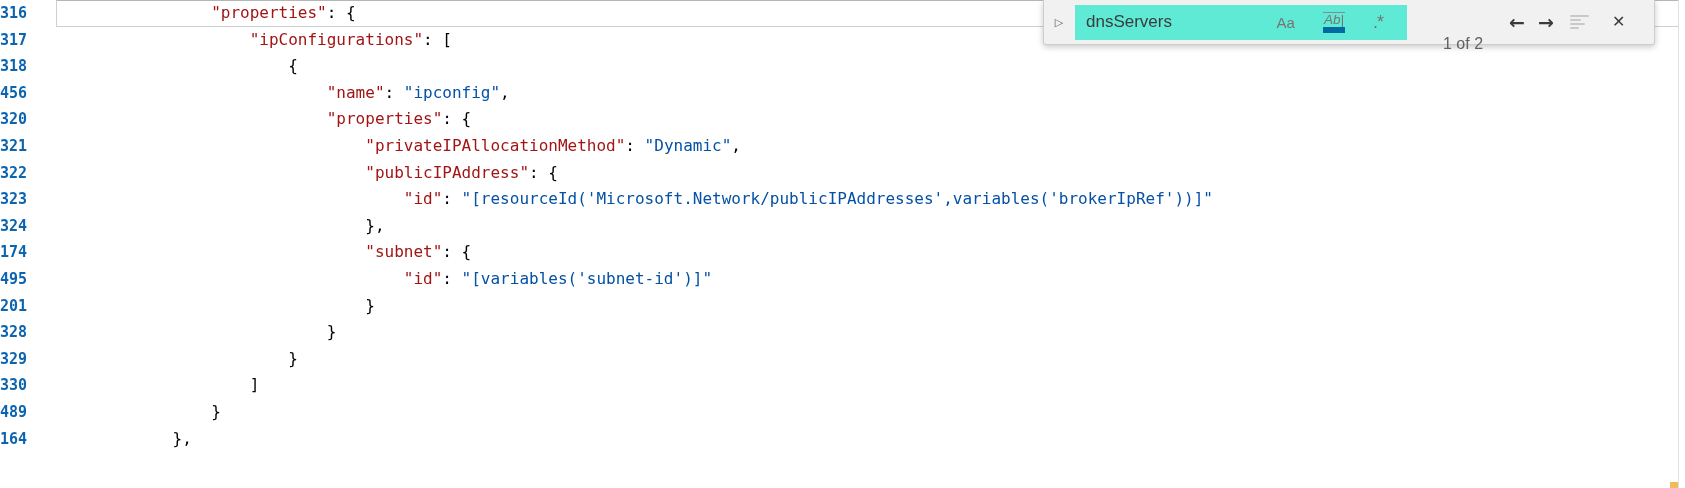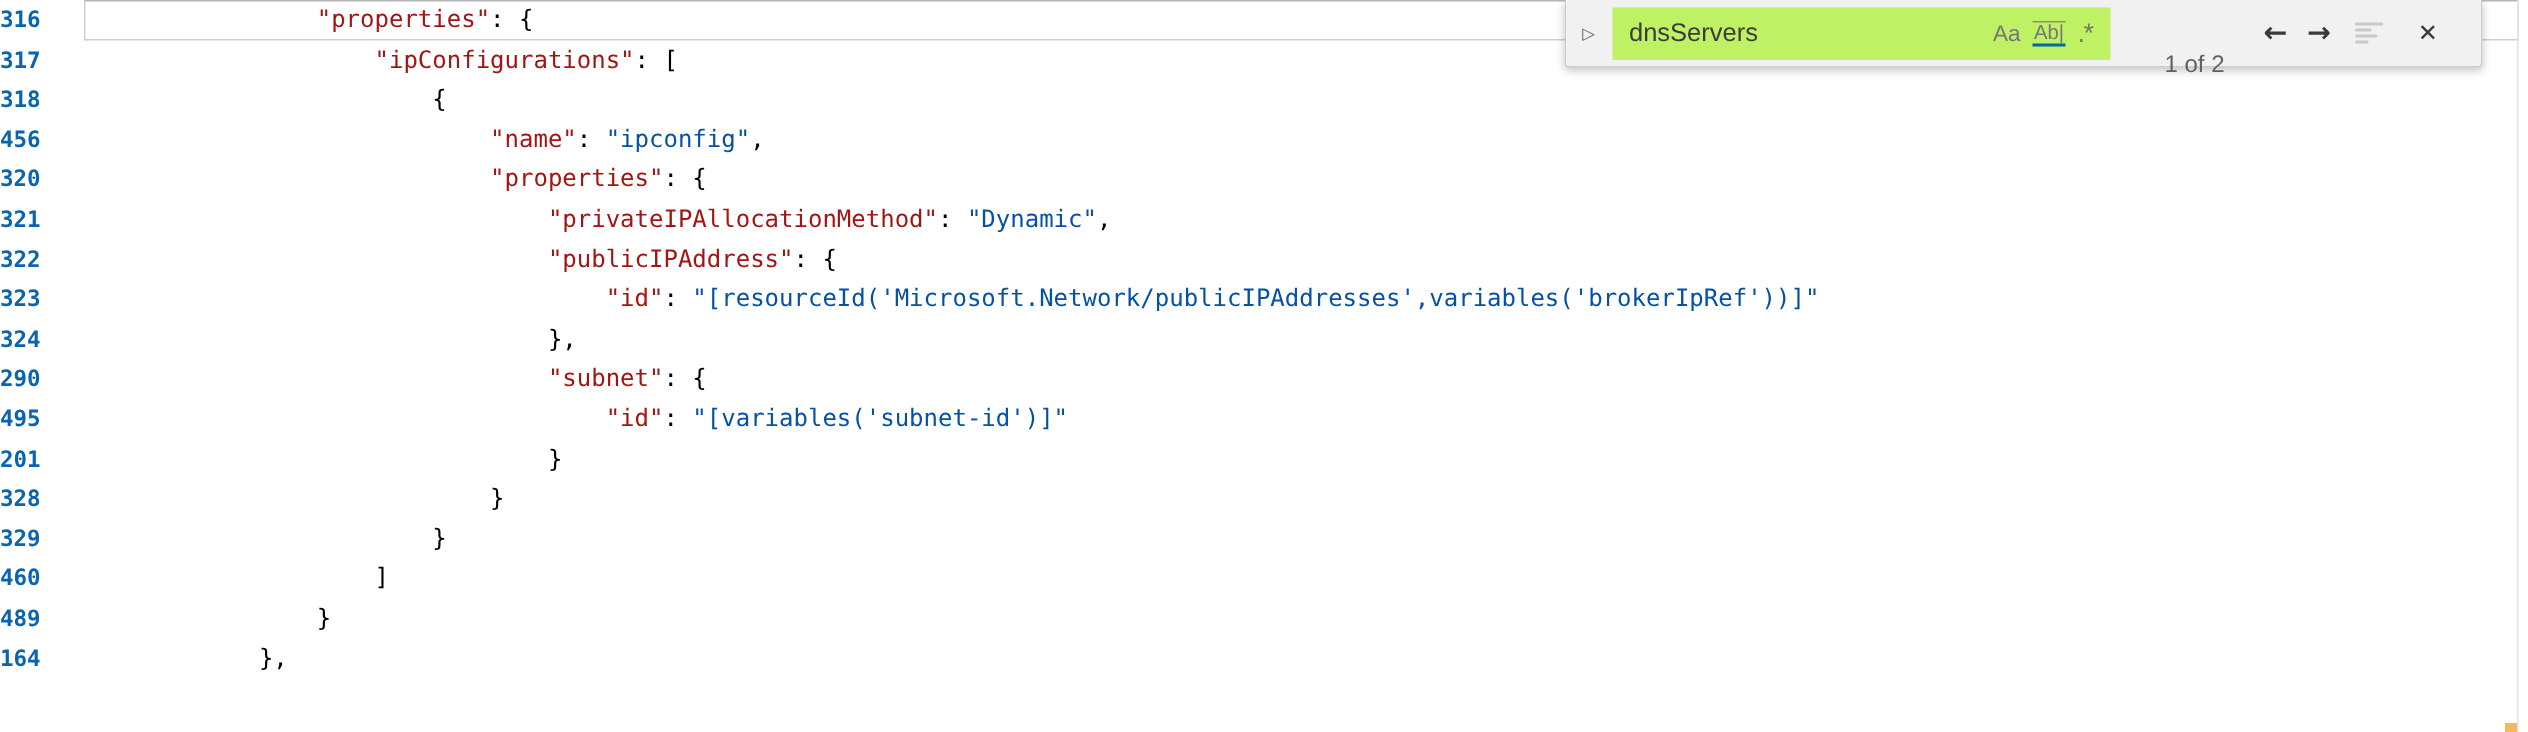--- a/index.html
+++ b/index.html
@@ -24,27 +24,27 @@
   .find-marker{position:absolute;left:1670px;top:482px;width:8px;height:6px;
     background:var(--marker-color,#f3ba59);z-index:3;}
 
   
   .find-widget{position:absolute;left:1043px;top:0;width:612px;height:45px;
     background:#f1f1f1;border:1px solid #cdcdcd;border-top:none;border-radius:0 0 3px 3px;
     box-shadow:0 2px 6px rgba(0,0,0,0.22);z-index:5;display:flex;align-items:center;
     padding:0;box-sizing:border-box;font-family:"Liberation Sans","DejaVu Sans",sans-serif;}
   .fw-chevron{width:16px;margin-left:7px;margin-right:8px;text-align:center;color:#5a5a5a;
     font-size:11px;font-family:"DejaVu Sans",sans-serif;cursor:pointer;}
-  .fw-input{width:332px;height:35px;background:#bef264;display:flex;align-items:center;
+  .fw-input{width:332px;height:35px;background:#5eead4;display:flex;align-items:center;
     padding-left:11px;box-sizing:border-box;}
   .fw-query{font-size:17px;color:#3c3c3c;}
-  .fw-opts{margin-left:auto;display:flex;align-items:center;gap:8px;margin-right:12px;color:#767676;}
+  .fw-opts{margin-left:auto;display:flex;align-items:center;gap:28px;margin-right:24px;color:#767676;}
   .opt{font-size:15px;cursor:pointer;line-height:17px;}
-  .opt-word{border-top:1px solid #8a8a8a;border-bottom:2px solid #0369a1;font-size:13.5px;
-    line-height:14px;padding:0 1px;letter-spacing:0;}
+  .opt-word{border-top:1px solid #8a8a8a;border-bottom:6px solid #0369a1;font-size:13.5px;
+    line-height:14px;padding:0 1px;letter-spacing:0;font-style:italic;}
   .opt-regex{font-size:18px;letter-spacing:-1px;line-height:14px;}
   .fw-count{margin-left:36px;font-size:16px;color:#616161;white-space:nowrap;margin-top:43px;}
   .fw-btn{font-family:"DejaVu Sans",sans-serif;color:#3a3a3a;font-weight:bold;font-size:19px;
     cursor:pointer;line-height:20px;}
   .fw-prev{margin-left:26px;}
   .fw-next{margin-left:13px;}
   .fw-selection{margin-left:16px;display:flex;flex-direction:column;gap:2px;cursor:pointer;width:20px;}
   .fw-selection i{display:block;height:2px;background:#c9c9c9;border-radius:1px;}
   .fw-selection i:nth-child(1){width:19px;}
   .fw-selection i:nth-child(2){width:11px;}
@@ -62,26 +62,26 @@
   <div class="code-lines">
       <div class="row"><span class="ln">316</span><span class="code">                <span class="tok-key">"properties"</span><span class="tok-punc">: {</span></span></div>
       <div class="row"><span class="ln">317</span><span class="code">                    <span class="tok-key">"ipConfigurations"</span><span class="tok-punc">: [</span></span></div>
       <div class="row"><span class="ln">318</span><span class="code">                        <span class="tok-punc">{</span></span></div>
       <div class="row"><span class="ln">456</span><span class="code">                            <span class="tok-key">"name"</span><span class="tok-punc">: </span><span class="tok-str">"ipconfig"</span><span class="tok-punc">,</span></span></div>
       <div class="row"><span class="ln">320</span><span class="code">                            <span class="tok-key">"properties"</span><span class="tok-punc">: {</span></span></div>
       <div class="row"><span class="ln">321</span><span class="code">                                <span class="tok-key">"privateIPAllocationMethod"</span><span class="tok-punc">: </span><span class="tok-str">"Dynamic"</span><span class="tok-punc">,</span></span></div>
       <div class="row"><span class="ln">322</span><span class="code">                                <span class="tok-key">"publicIPAddress"</span><span class="tok-punc">: {</span></span></div>
       <div class="row"><span class="ln">323</span><span class="code">                                    <span class="tok-key">"id"</span><span class="tok-punc">: </span><span class="tok-str">"[resourceId('Microsoft.Network/publicIPAddresses',variables('brokerIpRef'))]"</span></span></div>
       <div class="row"><span class="ln">324</span><span class="code">                                <span class="tok-punc">},</span></span></div>
-      <div class="row"><span class="ln">290</span><span class="code">                                <span class="tok-key">"subnet"</span><span class="tok-punc">: {</span></span></div>
+      <div class="row"><span class="ln">174</span><span class="code">                                <span class="tok-key">"subnet"</span><span class="tok-punc">: {</span></span></div>
       <div class="row"><span class="ln">495</span><span class="code">                                    <span class="tok-key">"id"</span><span class="tok-punc">: </span><span class="tok-str">"[variables('subnet-id')]"</span></span></div>
       <div class="row"><span class="ln">201</span><span class="code">                                <span class="tok-punc">}</span></span></div>
       <div class="row"><span class="ln">328</span><span class="code">                            <span class="tok-punc">}</span></span></div>
       <div class="row"><span class="ln">329</span><span class="code">                        <span class="tok-punc">}</span></span></div>
-      <div class="row"><span class="ln">460</span><span class="code">                    <span class="tok-punc">]</span></span></div>
+      <div class="row"><span class="ln">330</span><span class="code">                    <span class="tok-punc">]</span></span></div>
       <div class="row"><span class="ln">489</span><span class="code">                <span class="tok-punc">}</span></span></div>
       <div class="row"><span class="ln">164</span><span class="code">            <span class="tok-punc">},</span></span></div>
     </div>
 
   <div class="ruler-border"></div>
   <div class="find-marker"></div>
 
   <div class="find-widget">
     <span class="fw-chevron">▷</span>
     <div class="fw-input">

